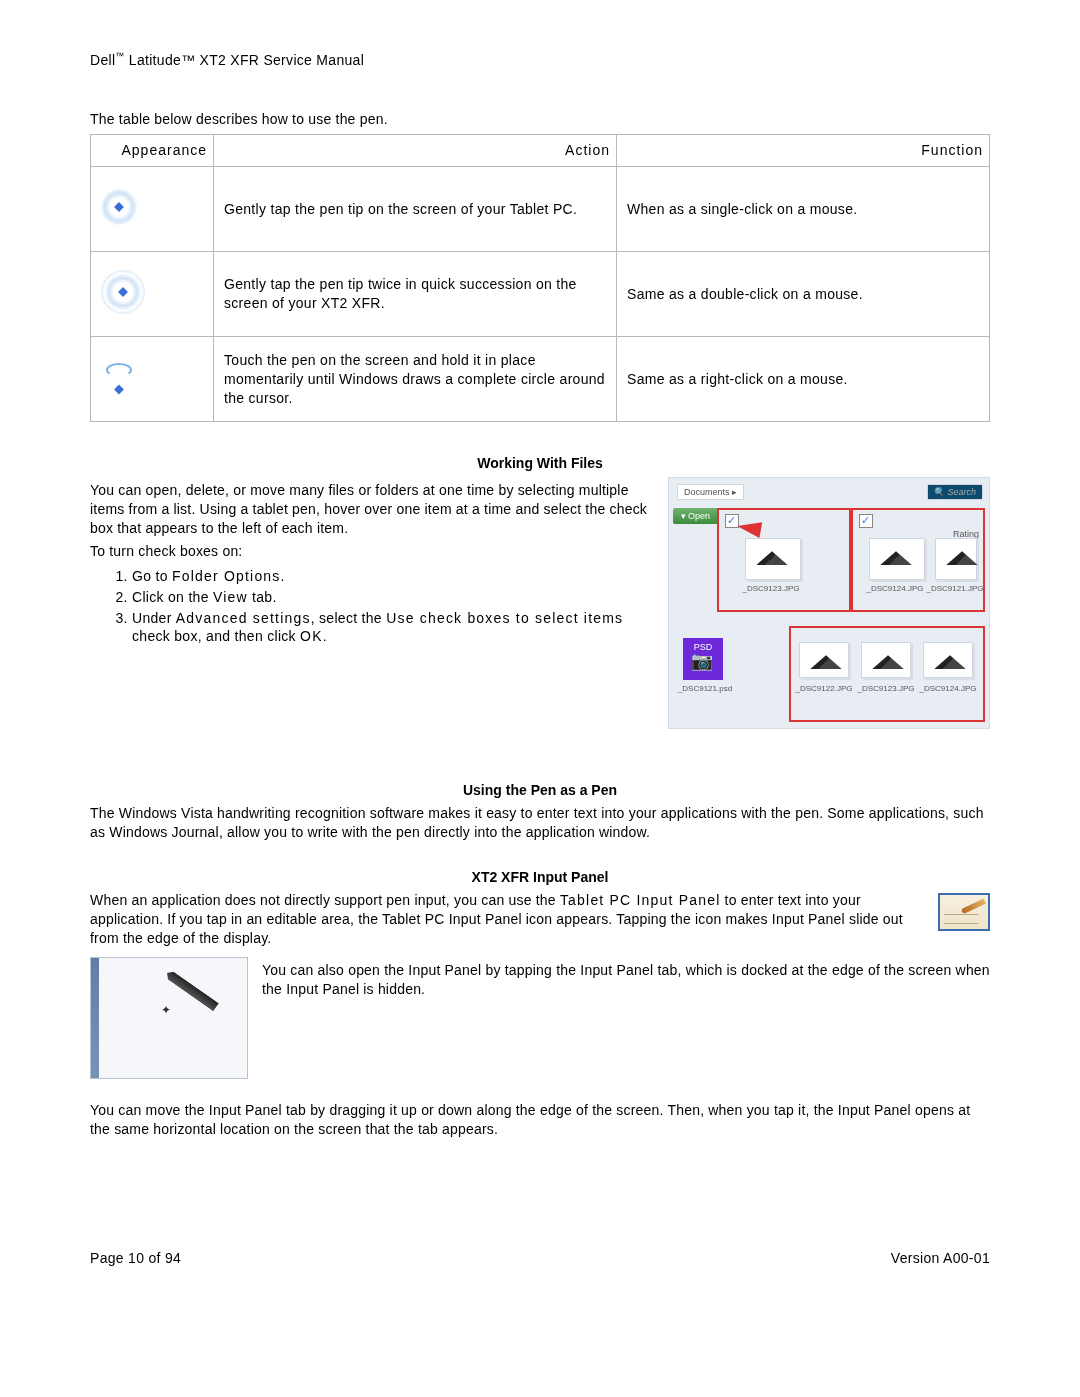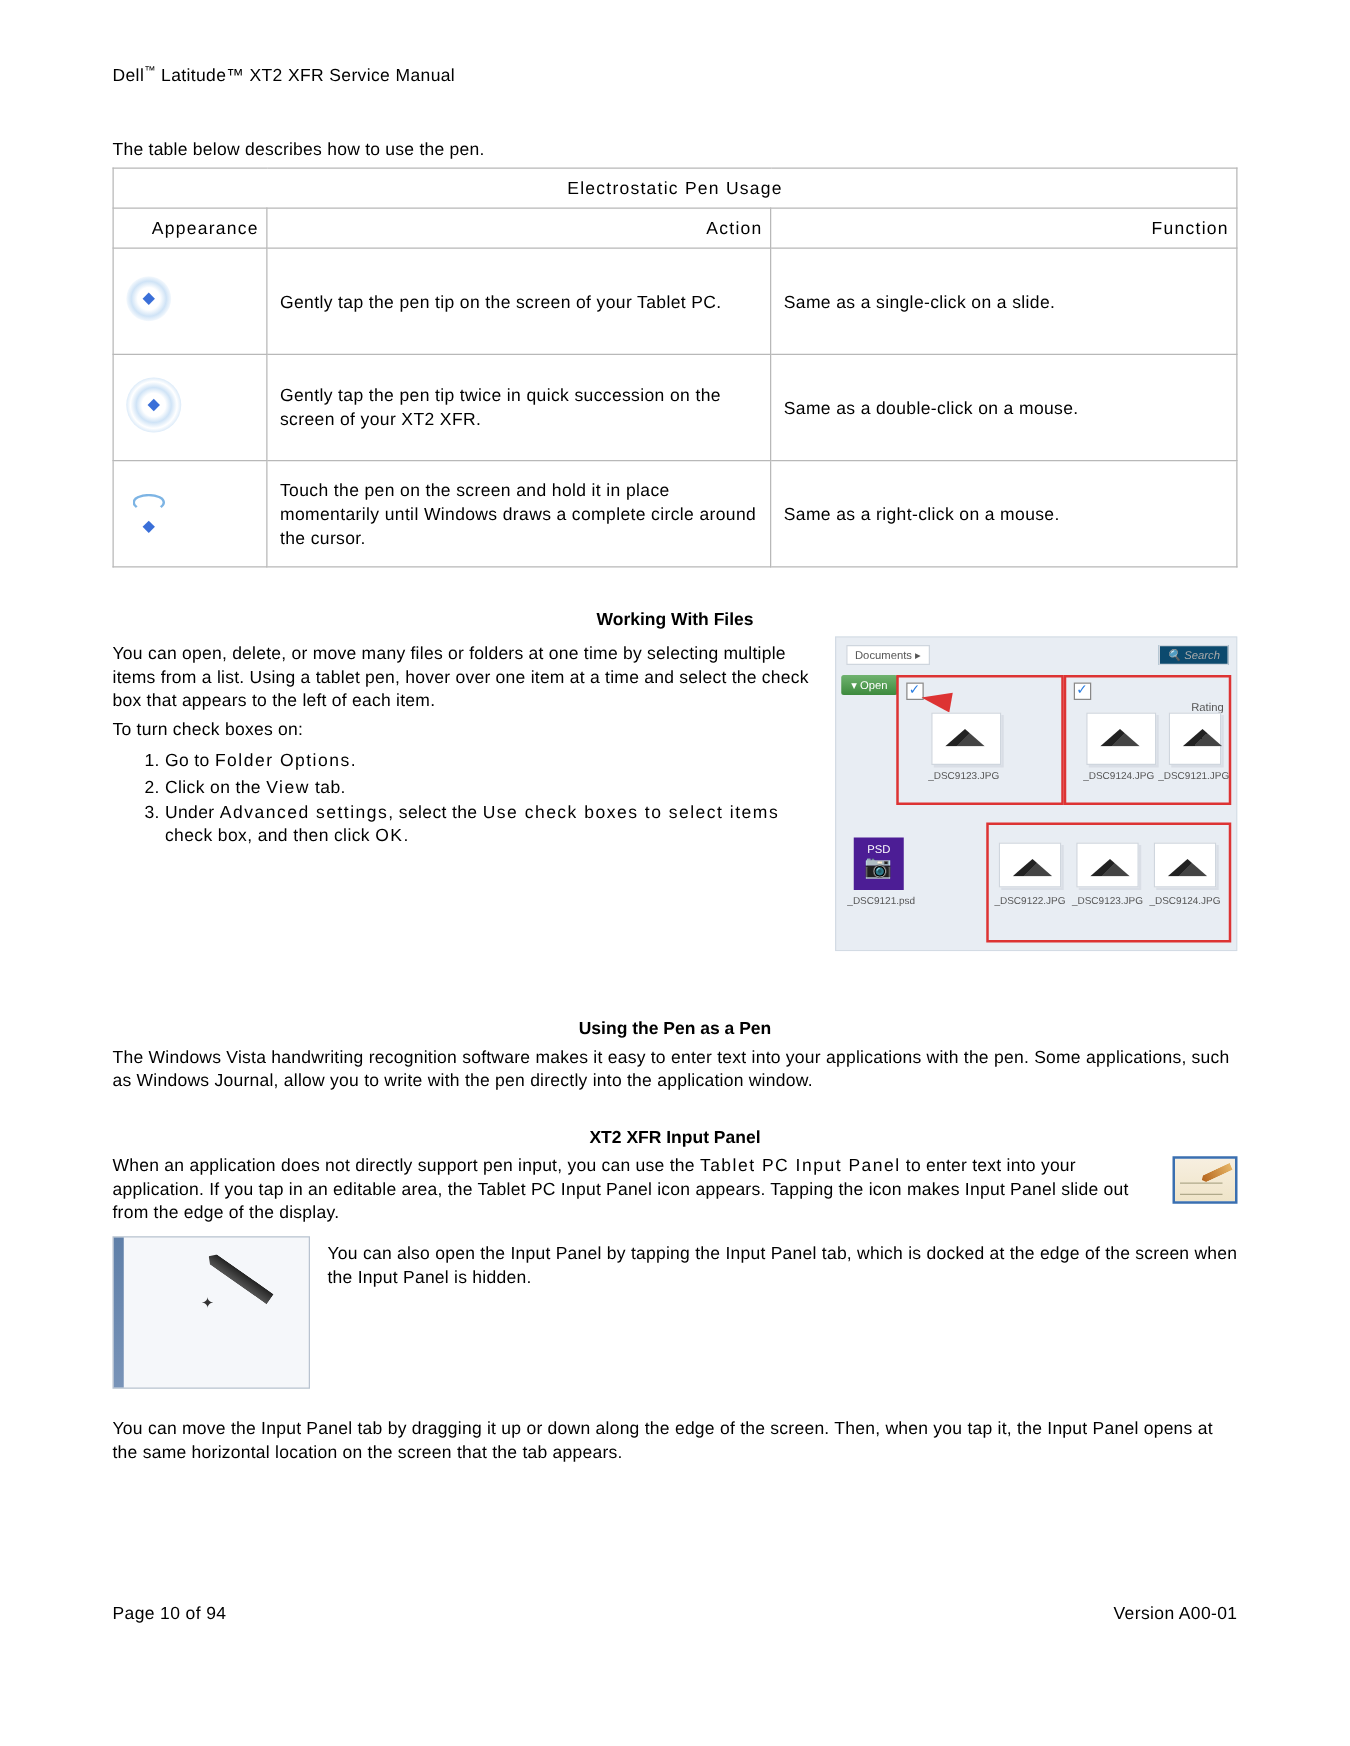--- a/index.html
+++ b/index.html
@@ -191,21 +191,21 @@
     background: linear-gradient(135deg,#222 50%,#444 50%);
     clip-path: polygon(0 100%, 50% 0, 100% 100%);
   }
   .wf-image .t1 { top: 60px; left: 76px; }
   .wf-image .t2 { top: 60px; left: 200px; }
   .wf-image .t3 { top: 60px; left: 266px; width: 40px; }
   .wf-image .psd {
     position: absolute;
     top: 160px; left: 14px;
     width: 40px; height: 40px;
-    background: #4c1d95;
+    background: #6d28d9;
     color: #fff;
     font-size: 9px;
     text-align: center;
     line-height: 14px;
     padding-top: 2px;
   }
   .wf-image .psd::after {
     content: "📷";
     display: block;
     font-size: 18px;
@@ -304,32 +304,29 @@
 <body>
 
 <div class="header-title">
   <span>Dell</span><sup>™</sup><span> Latitude™ XT2 XFR Service Manual</span>
 </div>
 
 <p class="intro">The table below describes how to use the pen.</p>
 
 <table class="pen-table">
   <tbody>
-      <tr class="title-row">
-    <td colspan="3">Electrostatic Pen Usage</td>
-  </tr>
   <tr class="header-row">
     <td class="col-appearance">Appearance</td>
     <td class="col-action">Action</td>
     <td class="col-function">Function</td>
   </tr>
   <tr>
     <td class="appearance-cell"><span class="tap-icon"></span></td>
     <td>Gently tap the pen tip on the screen of your Tablet PC.</td>
-    <td>Same as a single-click on a slide.</td>
+    <td>When as a single-click on a mouse.</td>
   </tr>
   <tr>
     <td class="appearance-cell"><span class="dbltap-icon"></span></td>
     <td>Gently tap the pen tip twice in quick succession on the screen of your XT2 XFR.</td>
     <td>Same as a double-click on a mouse.</td>
   </tr>
   <tr>
     <td class="appearance-cell">
       <span class="hold-icon">
         <span class="ring"></span>

